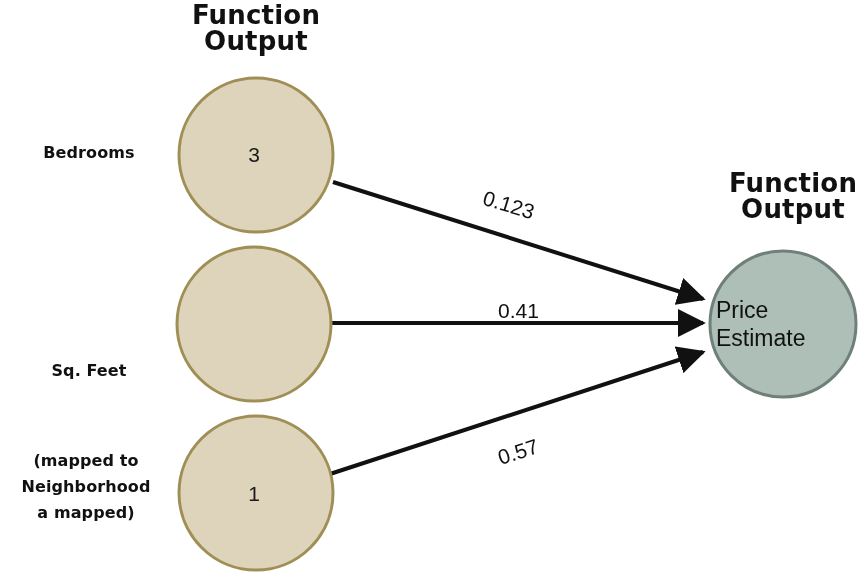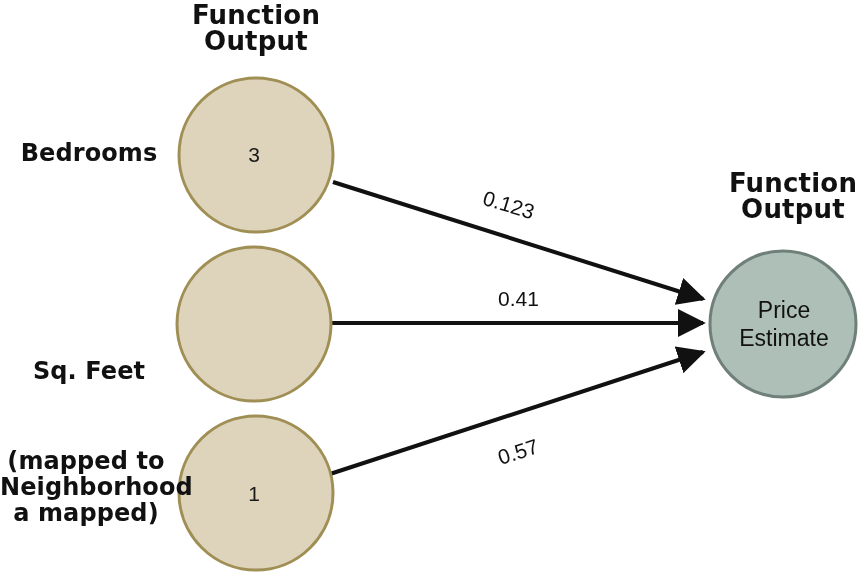--- a/index.html
+++ b/index.html
@@ -34,21 +34,21 @@
     font-size: 26px;
     line-height: 26px;
     color: #111111;
     text-align: center;
     letter-spacing: 0.2px;
   }
   .row-label {
     position: absolute;
     font-family: "DejaVu Sans", sans-serif;
     font-weight: bold;
-    font-size: 24px;
+    font-size: 16px;
     line-height: 26px;
     color: #111111;
     text-align: center;
     letter-spacing: 0.1px;
   }
   .node-value {
     position: absolute;
     font-family: "Liberation Sans", sans-serif;
     font-weight: normal;
     font-size: 21px;
@@ -56,32 +56,31 @@
     color: #1a1a1a;
     text-align: center;
   }
   .out-value {
     position: absolute;
     font-family: "Liberation Sans", sans-serif;
     font-weight: normal;
     font-size: 23px;
     line-height: 28px;
     color: #111111;
-    text-align: center;
   }
   .edge-weight {
     position: absolute;
     font-family: "Liberation Sans", sans-serif;
     font-weight: normal;
     font-size: 21px;
     color: #111111;
     white-space: nowrap;
   }
   #weight-0 { left: 487px; top: 186px; transform: rotate(17deg); transform-origin: left top; }
-  #weight-1 { left: 498px; top: 287px; }
+  #weight-1 { left: 498px; top: 299px; }
   #weight-2 { left: 495px; top: 447px; transform: rotate(-18deg); transform-origin: left top; }
 
   #title-input  { left: 176px; top: 2px;  width: 160px; }
   #title-output { left: 713px; top: 170px; width: 160px; }
 
   #label-0 { left: 8px;  top: 140px; width: 162px; }
   #label-1 { left: 8px;  top: 310px; width: 162px; margin-top: 48px; }
   #label-2 { left: 0px;  top: 448px; width: 172px; }
 
   #value-0 { left: 194px; top: 142px; width: 120px; }

